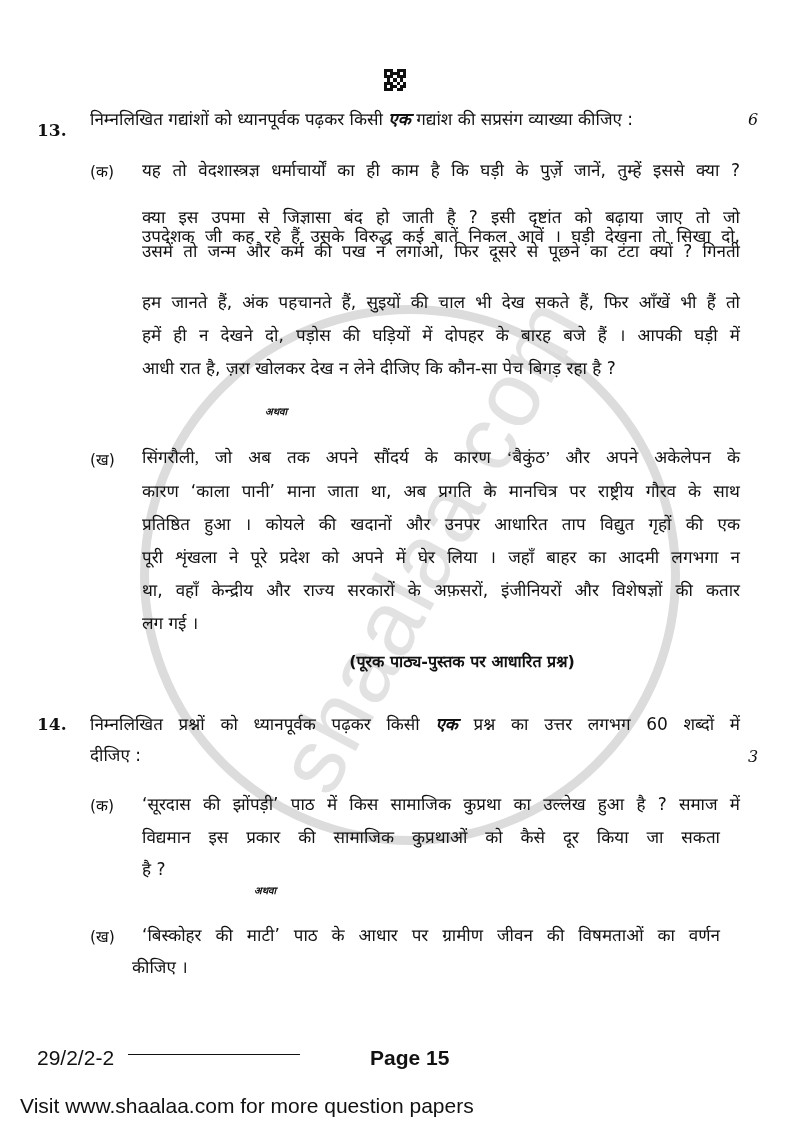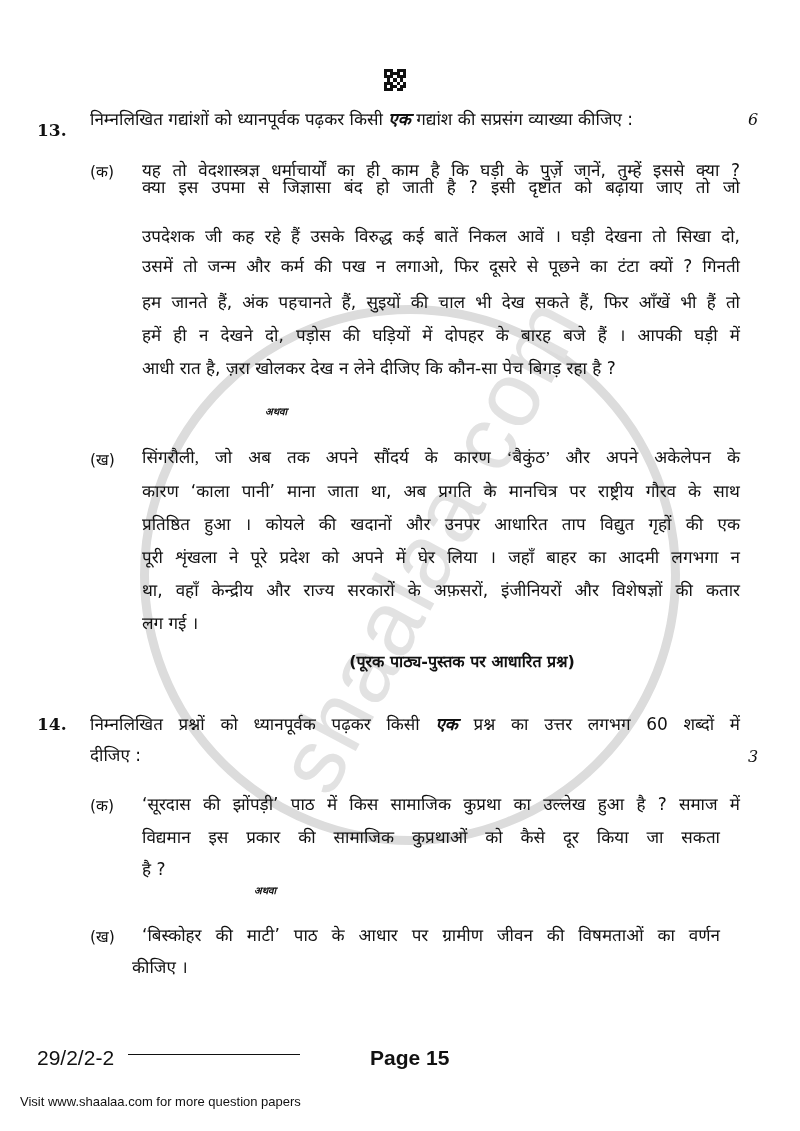--- a/index.html
+++ b/index.html
@@ -34,21 +34,21 @@
       position: absolute; font-family: "DejaVu Serif", serif; font-style: italic; font-size: 16px;
     }
     .label { position: absolute; font-size: 15.5px; }
     .atha { position: absolute; font-size: 10px; font-weight: bold; font-style: italic; }
     .just { text-align: justify; text-align-last: justify; }
     .sub-heading { position: absolute; font-weight: bold; font-size: 16px; left: 17px; width: 800px; text-align: center; padding-left: 45px; }
     .footer-code, .footer-page, .visit {
       position: absolute; font-family: "Liberation Sans", sans-serif; font-size: 21px;
     }
     .footer-rule { position: absolute; left: 128px; top: 1054px; width: 172px; height: 1px; background: #111; }
-    .visit { font-size: 13px; }
+    .visit { font-size: 21px; }
     b.em { font-weight: bold; font-style: italic; }
   </style>
 </head>
 <body>
 
 <div class="watermark-circle"></div>
 <div class="watermark-text">shaalaa.com</div>
 
 <div class="content">
 
@@ -107,23 +107,23 @@
   <div class="qnum" style="left:37px; top:120px;text-align:right;">13.</div>
   <div class="line" style="left:90px; top:109px;">
     <span>निम्नलिखित गद्यांशों को ध्यानपूर्वक पढ़कर किसी</span>
     <b class="em">एक</b>
     <span>गद्यांश की सप्रसंग व्याख्या कीजिए :</span>
   </div>
   <div class="marks" style="left:748px; top:110px;">6</div>
 
   <div class="label" style="left:90px; top:160px;">(क)</div>
   <div class="line just" style="left:142px; top:160px; width:598px;">यह तो वेदशास्त्रज्ञ धर्माचार्यों का ही काम है कि घड़ी के पुर्ज़े जानें, तुम्हें इससे क्या ?</div>
-  <div class="line just" style="left:142px; top:177px; width:598px;">क्या इस उपमा से जिज्ञासा बंद हो जाती है ? इसी दृष्टांत को बढ़ाया जाए तो जो</div>
+  <div class="line just" style="left:142px; top:207px; width:598px;">क्या इस उपमा से जिज्ञासा बंद हो जाती है ? इसी दृष्टांत को बढ़ाया जाए तो जो</div>
   <div class="line just" style="left:142px; top:226px; width:598px;">उपदेशक जी कह रहे हैं उसके विरुद्ध कई बातें निकल आवें । घड़ी देखना तो सिखा दो,</div>
-  <div class="line just" style="left:142px; top:256px; width:598px;">उसमें तो जन्म और कर्म की पख न लगाओ, फिर दूसरे से पूछने का टंटा क्यों ? गिनती</div>
+  <div class="line just" style="left:142px; top:241px; width:598px;">उसमें तो जन्म और कर्म की पख न लगाओ, फिर दूसरे से पूछने का टंटा क्यों ? गिनती</div>
   <div class="line just" style="left:142px; top:292px; width:598px;">हम जानते हैं, अंक पहचानते हैं, सुइयों की चाल भी देख सकते हैं, फिर आँखें भी हैं तो</div>
   <div class="line just" style="left:142px; top:325px; width:598px;">हमें ही न देखने दो, पड़ोस की घड़ियों में दोपहर के बारह बजे हैं । आपकी घड़ी में</div>
   <div class="line" style="left:142px; top:358px;">आधी रात है, ज़रा खोलकर देख न लेने दीजिए कि कौन-सा पेच बिगड़ रहा है ?</div>
 
   <div class="atha" style="left:265px; top:404px;">अथवा</div>
 
   <div class="label" style="left:90px; top:448px;">(ख)</div>
   <div class="line just" style="left:142px; top:448px; width:598px;font-family:Liberation Serif, serif;">सिंगरौली, जो अब तक अपने सौंदर्य के कारण ‘बैकुंठ’ और अपने अकेलेपन के</div>
   <div class="line just" style="left:142px; top:481px; width:598px;">कारण ‘काला पानी’ माना जाता था, अब प्रगति के मानचित्र पर राष्ट्रीय गौरव के साथ</div>
   <div class="line just" style="left:142px; top:514px; width:598px;">प्रतिष्ठित हुआ । कोयले की खदानों और उनपर आधारित ताप विद्युत गृहों की एक</div>

